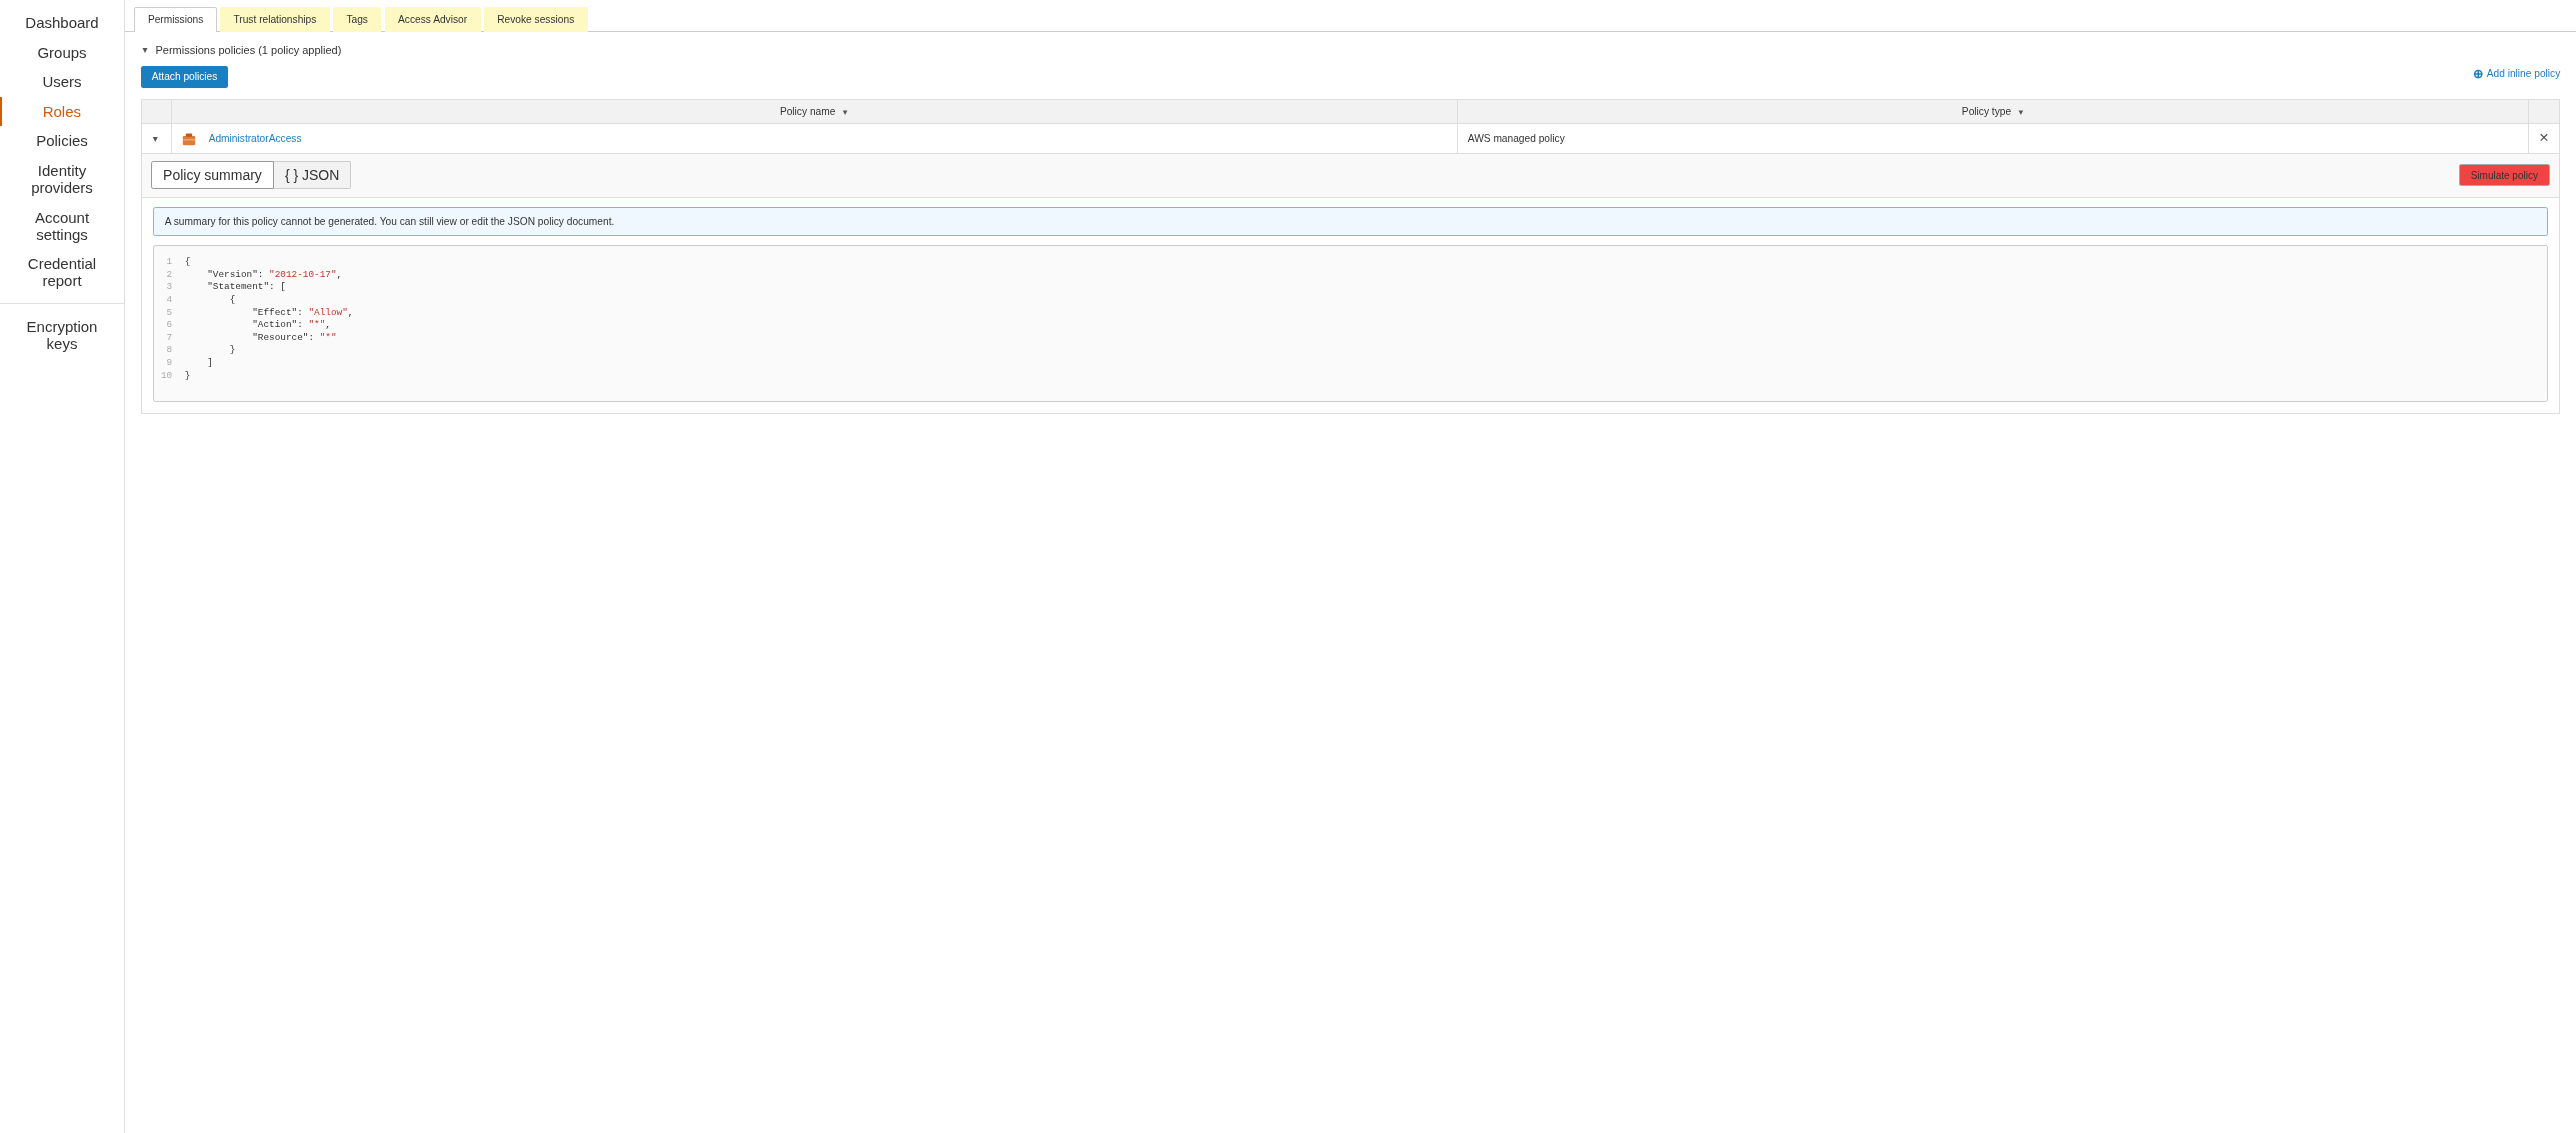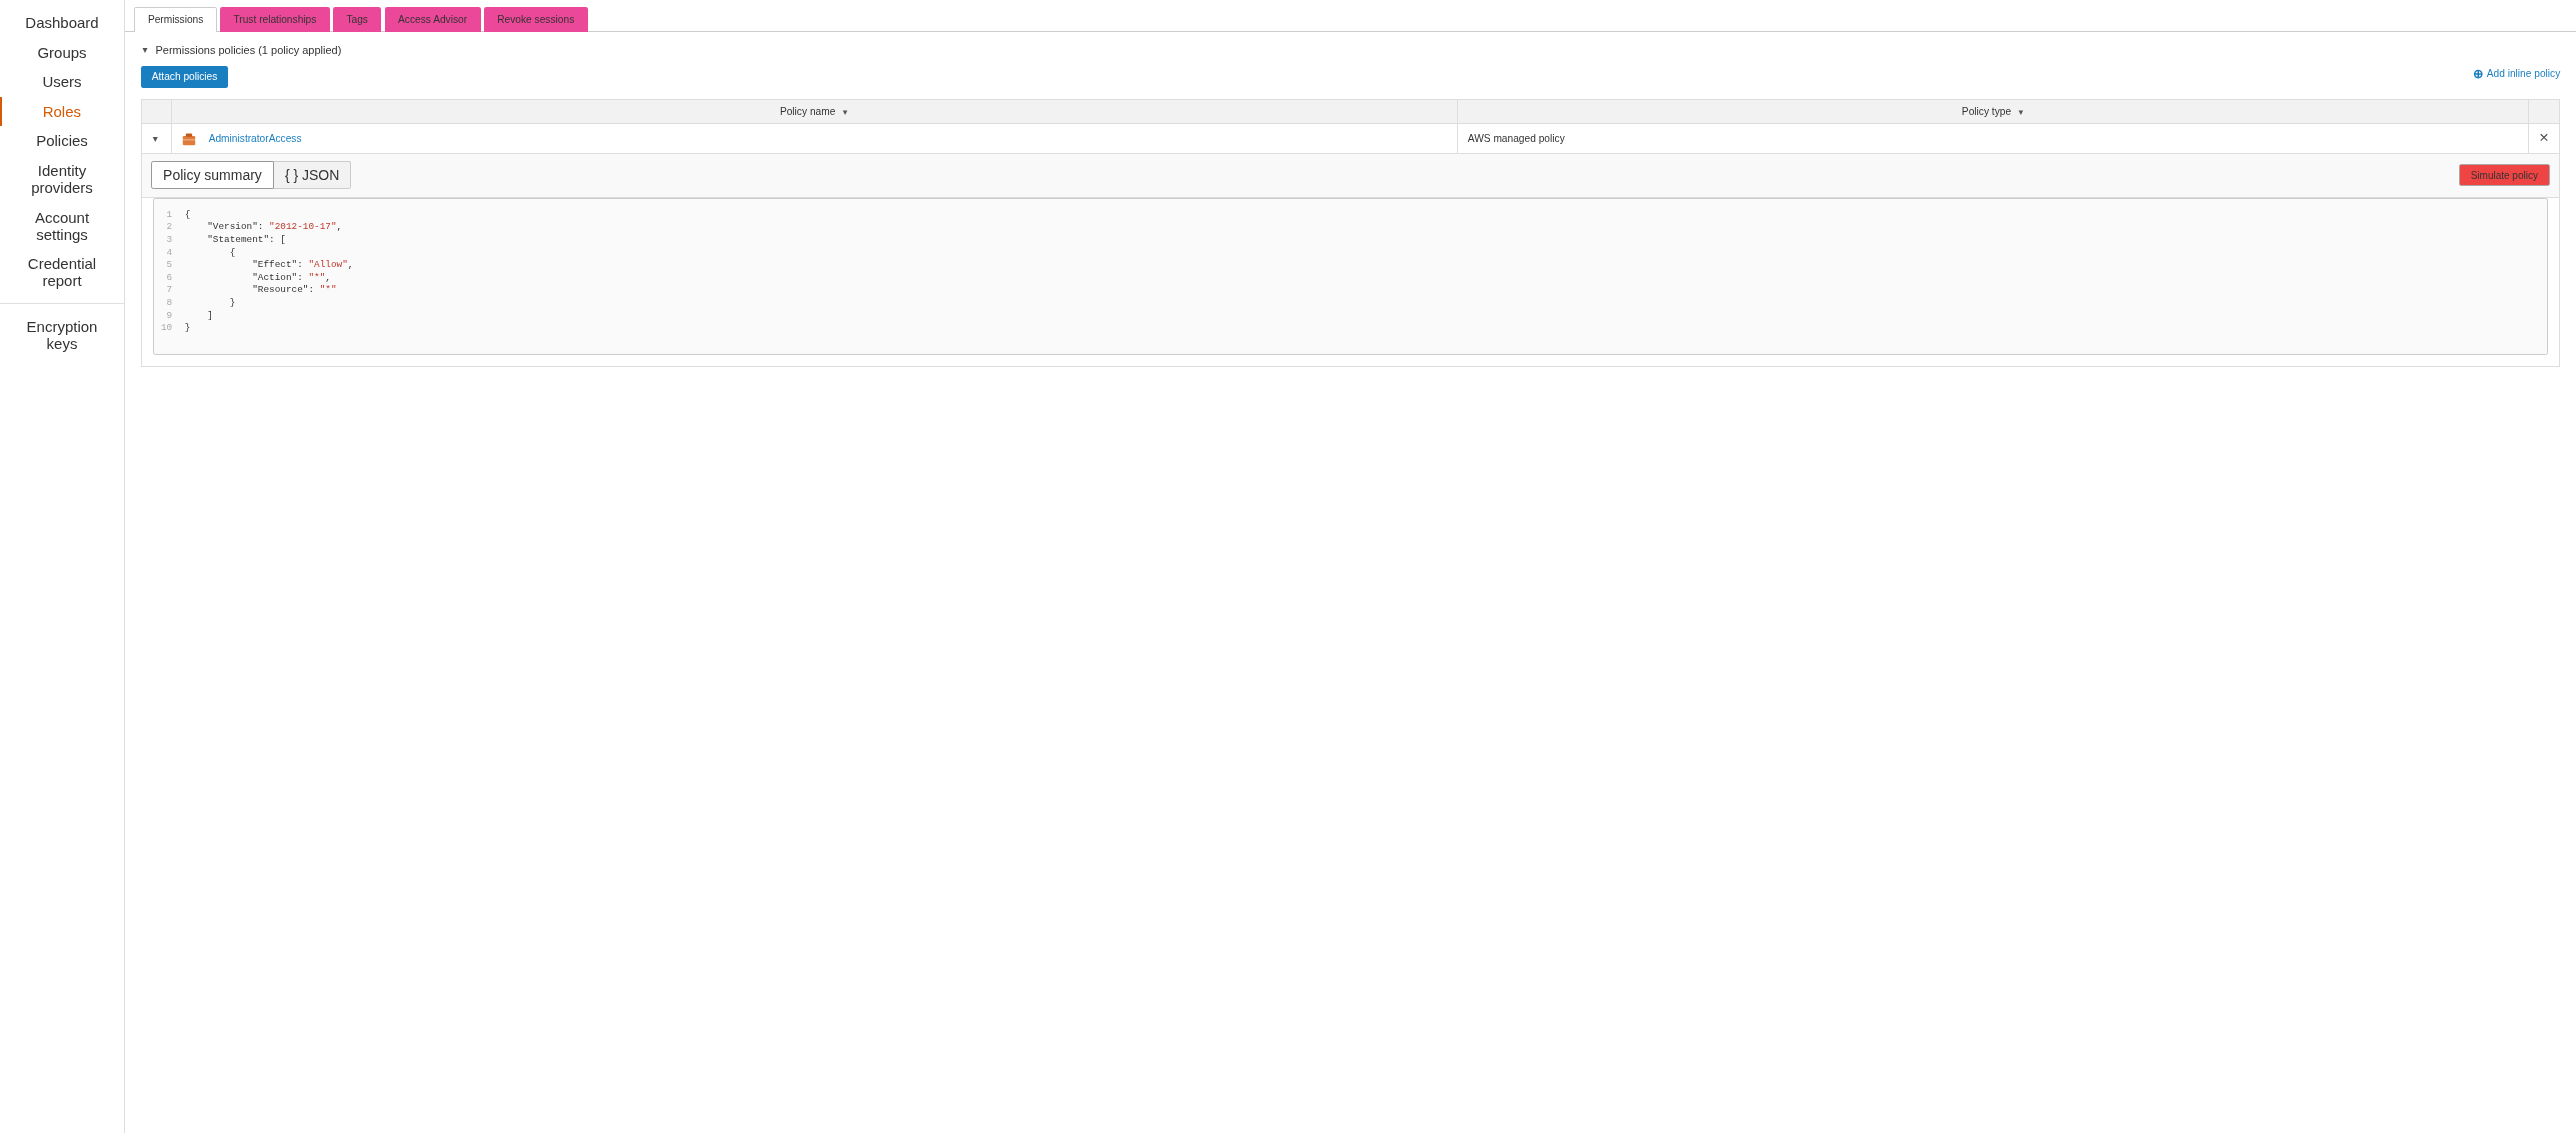--- a/index.html
+++ b/index.html
@@ -56,21 +56,21 @@
       padding: 0 9.4px;
       padding-top: 6.3px;
     }
     .tab {
       padding: 6.3px 12.5px;
       font-size: 10.2px;
       cursor: pointer;
       border: 0.8px solid transparent;
       border-bottom: none;
       margin-right: 3.1px;
-      background: #ec4899;
+      background: #fef9c3;
       color: #333;
       border-radius: 2.3px 2.3px 0 0;
       position: relative;
       bottom: -0.8px;
     }
     .tab.active {
       background: #fff;
       border-color: #ccc;
       border-bottom-color: #fff;
       font-weight: 500;
@@ -377,20 +377,21 @@
     <div class="expanded-area">
 
       <div class="sub-tabs-row">
         <div class="sub-tabs" id="sub-tabs">
             <div class="sub-tab active">Policy summary</div>
             <div class="sub-tab">{ } JSON</div>
           </div>
         <button class="btn-simulate">Simulate policy</button>
       </div>
 
+      <div class="info-banner">A summary for this policy cannot be generated. You can still view or edit the JSON policy document.</div>
 
       <div class="code-editor" id="code-editor">
           <div class="code-line">
             <span class="line-num">1</span>
             <span class="line-content"><span>{</span></span>
           </div>
           <div class="code-line">
             <span class="line-num">2</span>
             <span class="line-content"><span>    "Version": </span><span class="str-val">"2012-10-17"</span><span>,</span></span>
           </div>

